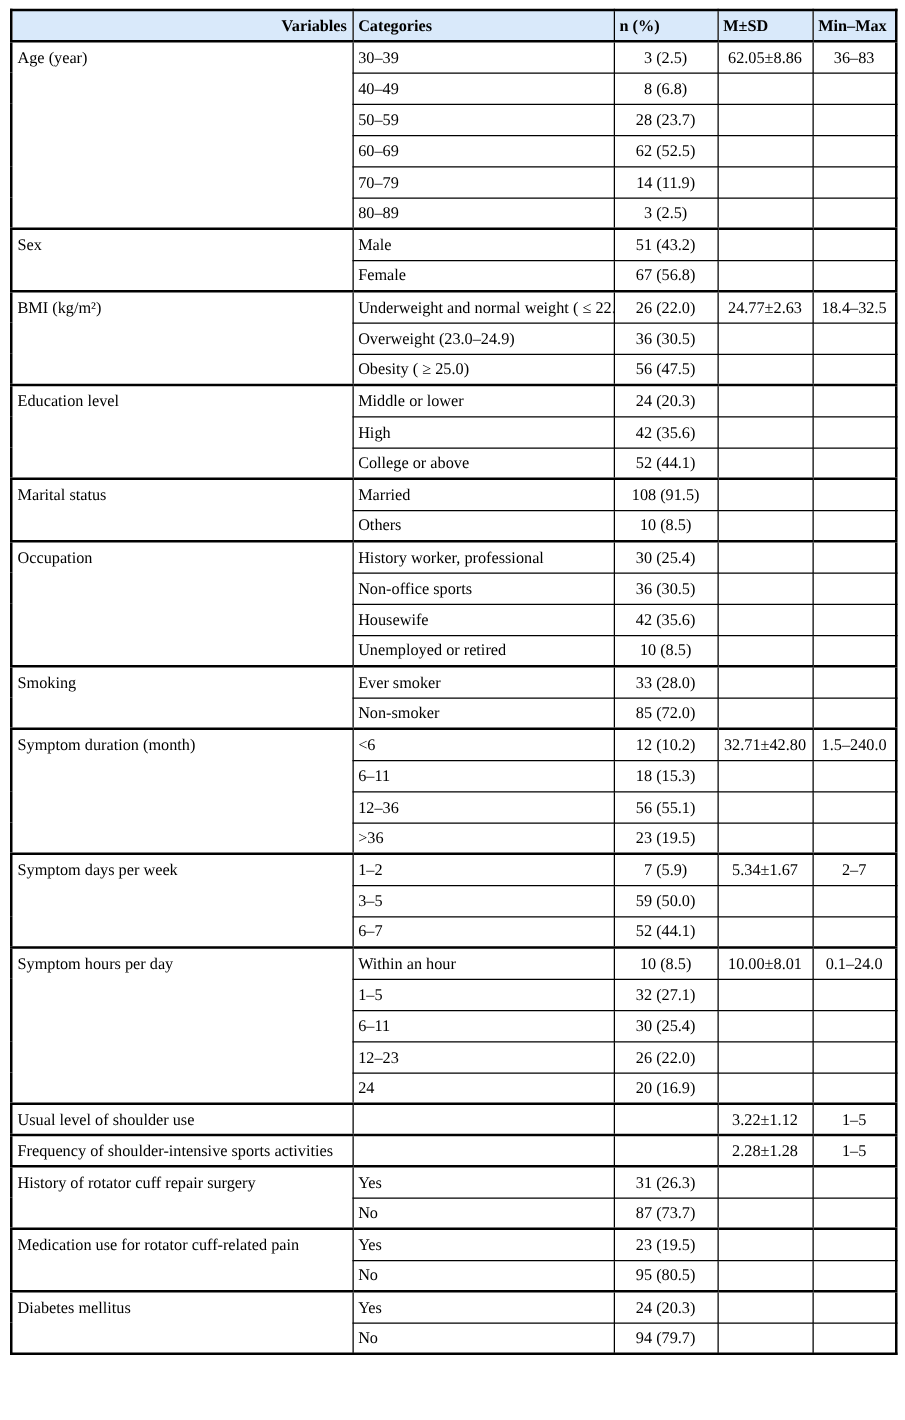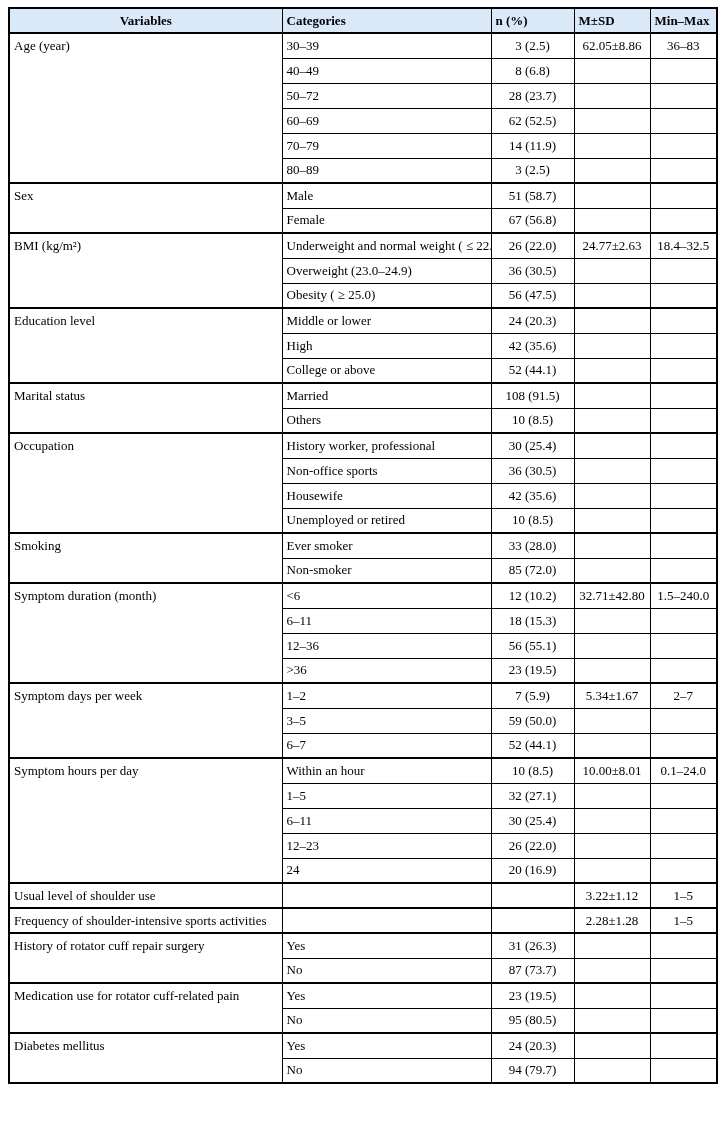--- a/index.html
+++ b/index.html
@@ -36,21 +36,21 @@
     overflow: hidden;
     white-space: nowrap;
   }
   table.stats-table thead th {
     background: var(--header-bg, #d9e9fa);
     font-weight: bold;
     text-align: left;
     border-bottom: 2px solid #000000;
   }
   table.stats-table thead th.col-0 {
-    text-align: center;
+    text-align: right;
   }
   table.stats-table td.variable {
     text-align: left;
     vertical-align: top;
     padding-top: 4px;
   }
   table.stats-table td.category {
     text-align: left;
     vertical-align: middle;
     margin-top: 15px;
@@ -92,21 +92,21 @@
           <td class="num">62.05±8.86</td>
           <td class="num">36–83</td>
         </tr>
         <tr>
           <td class="category">40–49</td>
           <td class="num">8 (6.8)</td>
           <td class="num"></td>
           <td class="num"></td>
         </tr>
         <tr>
-          <td class="category">50–72</td>
+          <td class="category">50–59</td>
           <td class="num">28 (23.7)</td>
           <td class="num"></td>
           <td class="num"></td>
         </tr>
         <tr>
           <td class="category">60–69</td>
           <td class="num">62 (52.5)</td>
           <td class="num"></td>
           <td class="num"></td>
         </tr>
@@ -118,21 +118,21 @@
         </tr>
         <tr>
           <td class="category">80–89</td>
           <td class="num">3 (2.5)</td>
           <td class="num"></td>
           <td class="num"></td>
         </tr>
         <tr class="group-start">
           <td rowspan="2" class="variable">Sex</td>
           <td class="category">Male</td>
-          <td class="num">51 (58.7)</td>
+          <td class="num">51 (43.2)</td>
           <td class="num"></td>
           <td class="num"></td>
         </tr>
         <tr>
           <td class="category">Female</td>
           <td class="num">67 (56.8)</td>
           <td class="num"></td>
           <td class="num"></td>
         </tr>
         <tr class="group-start">

